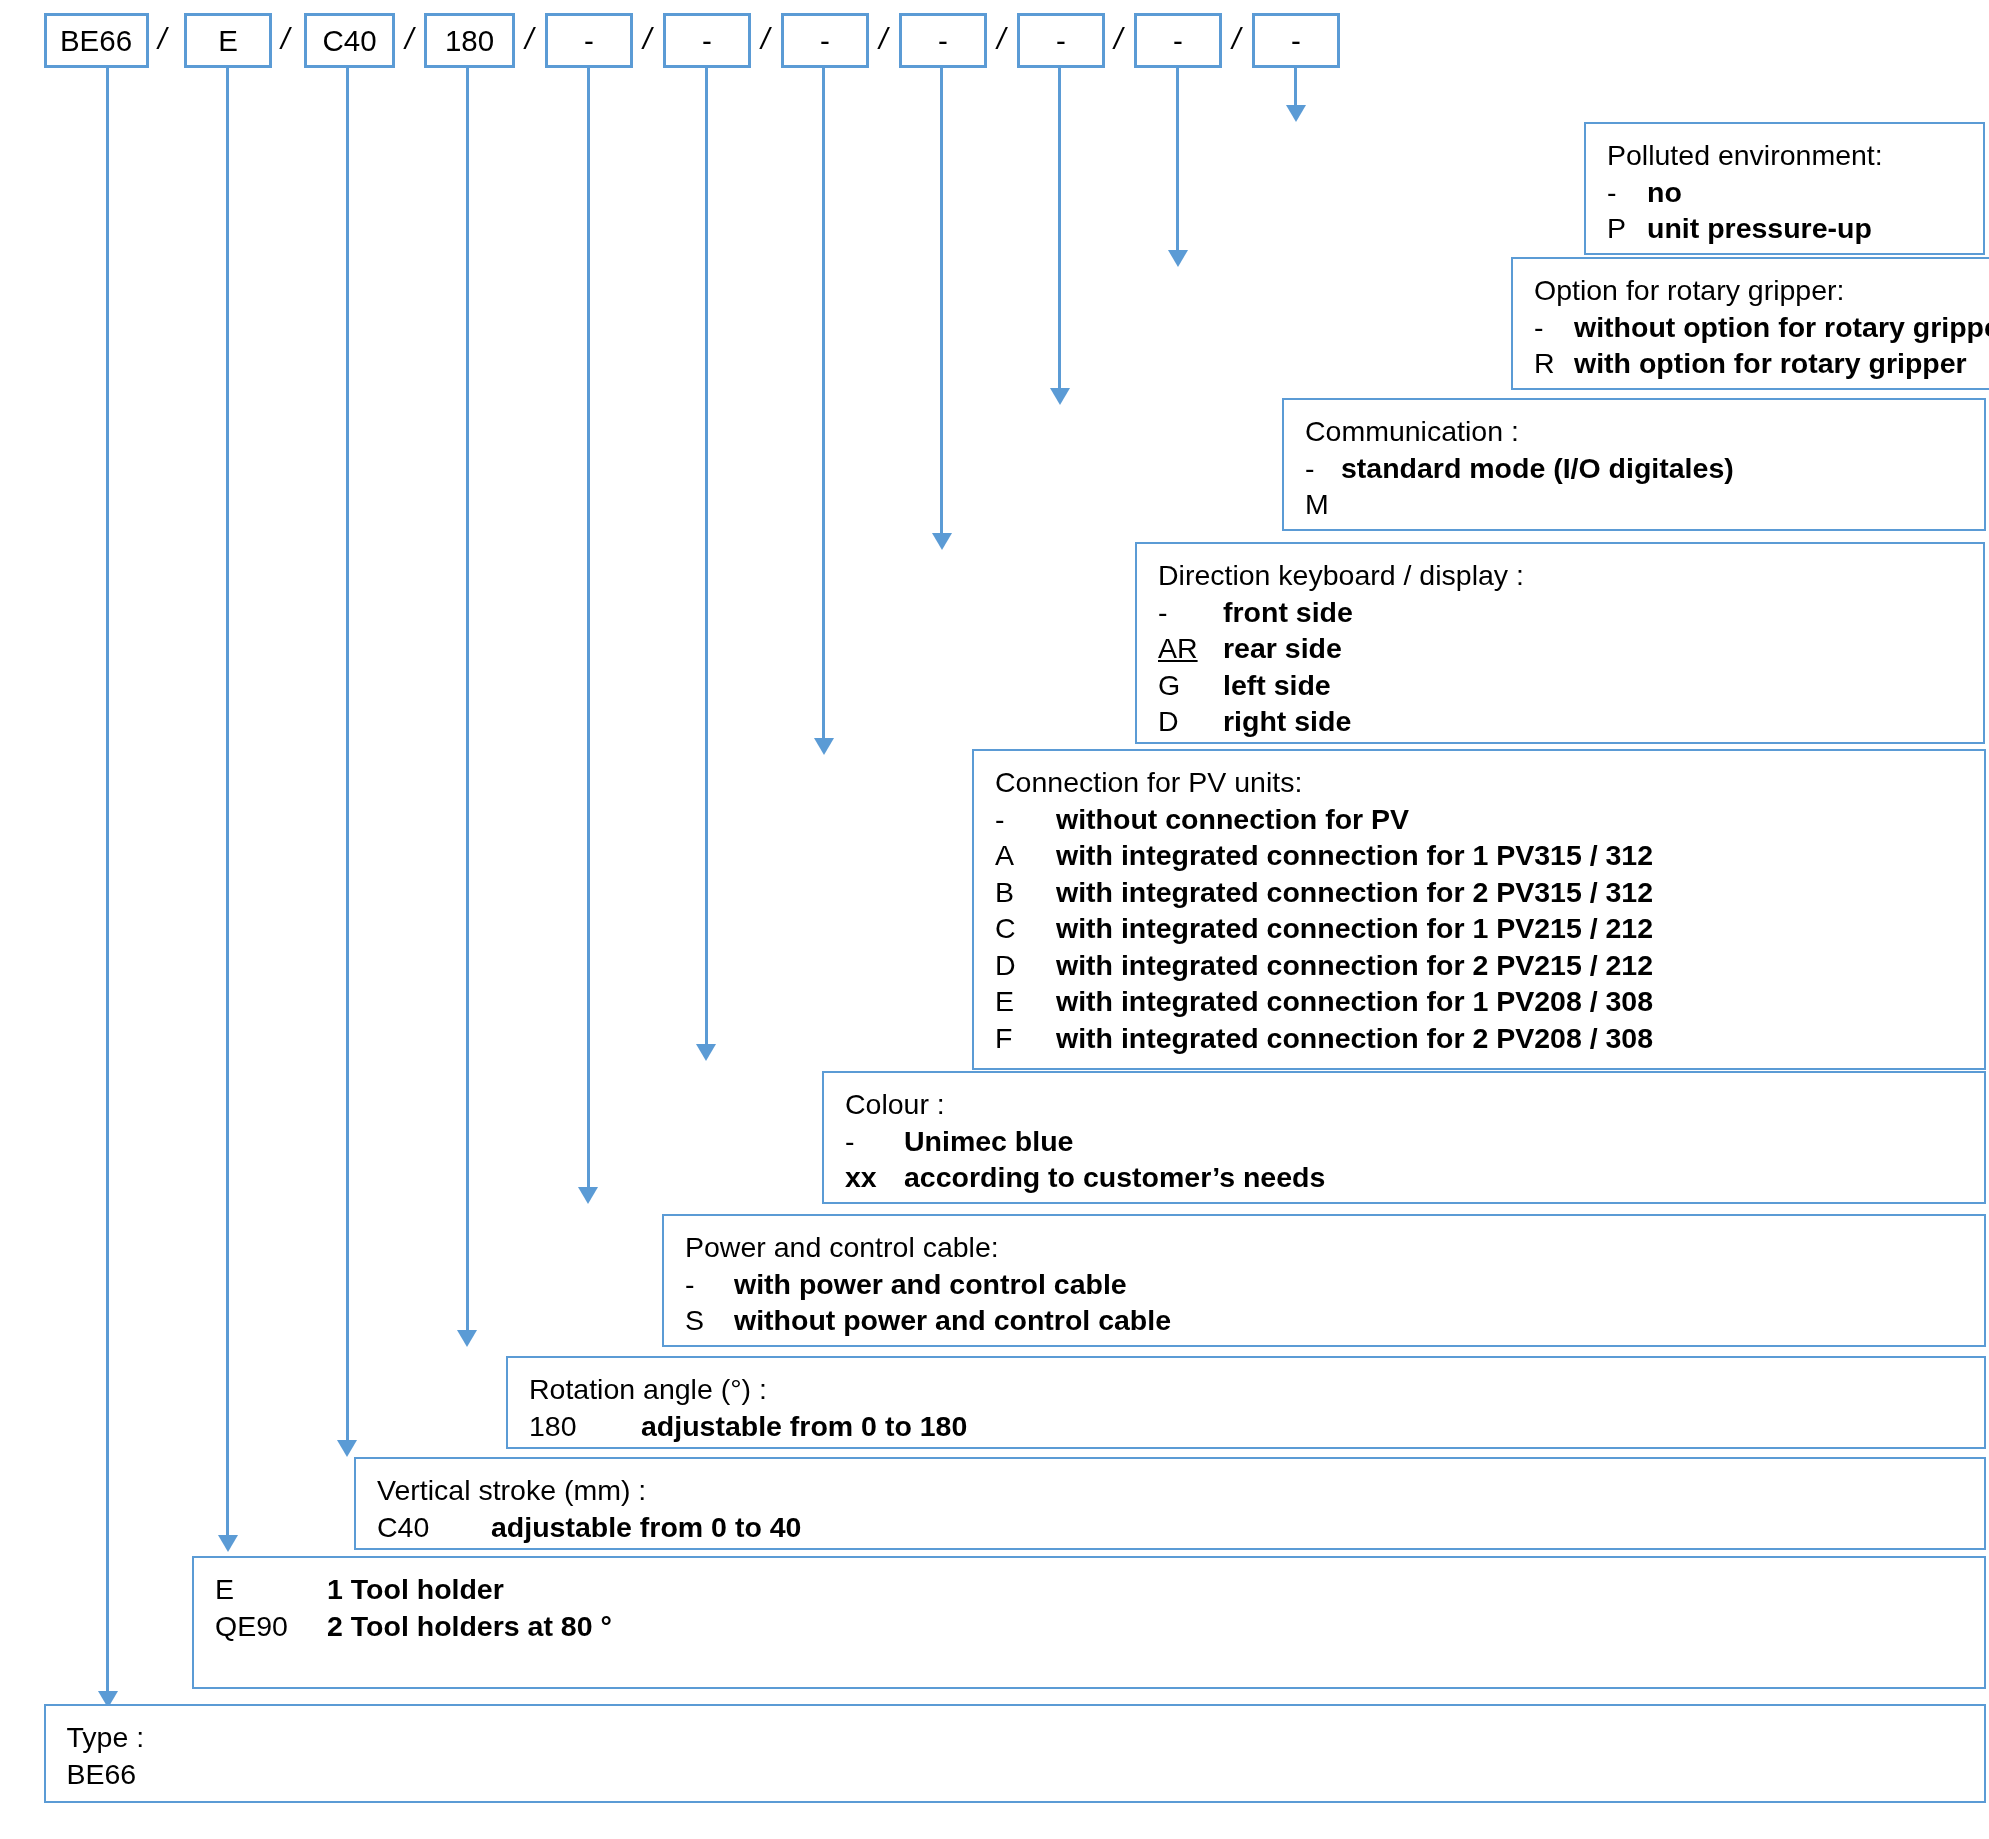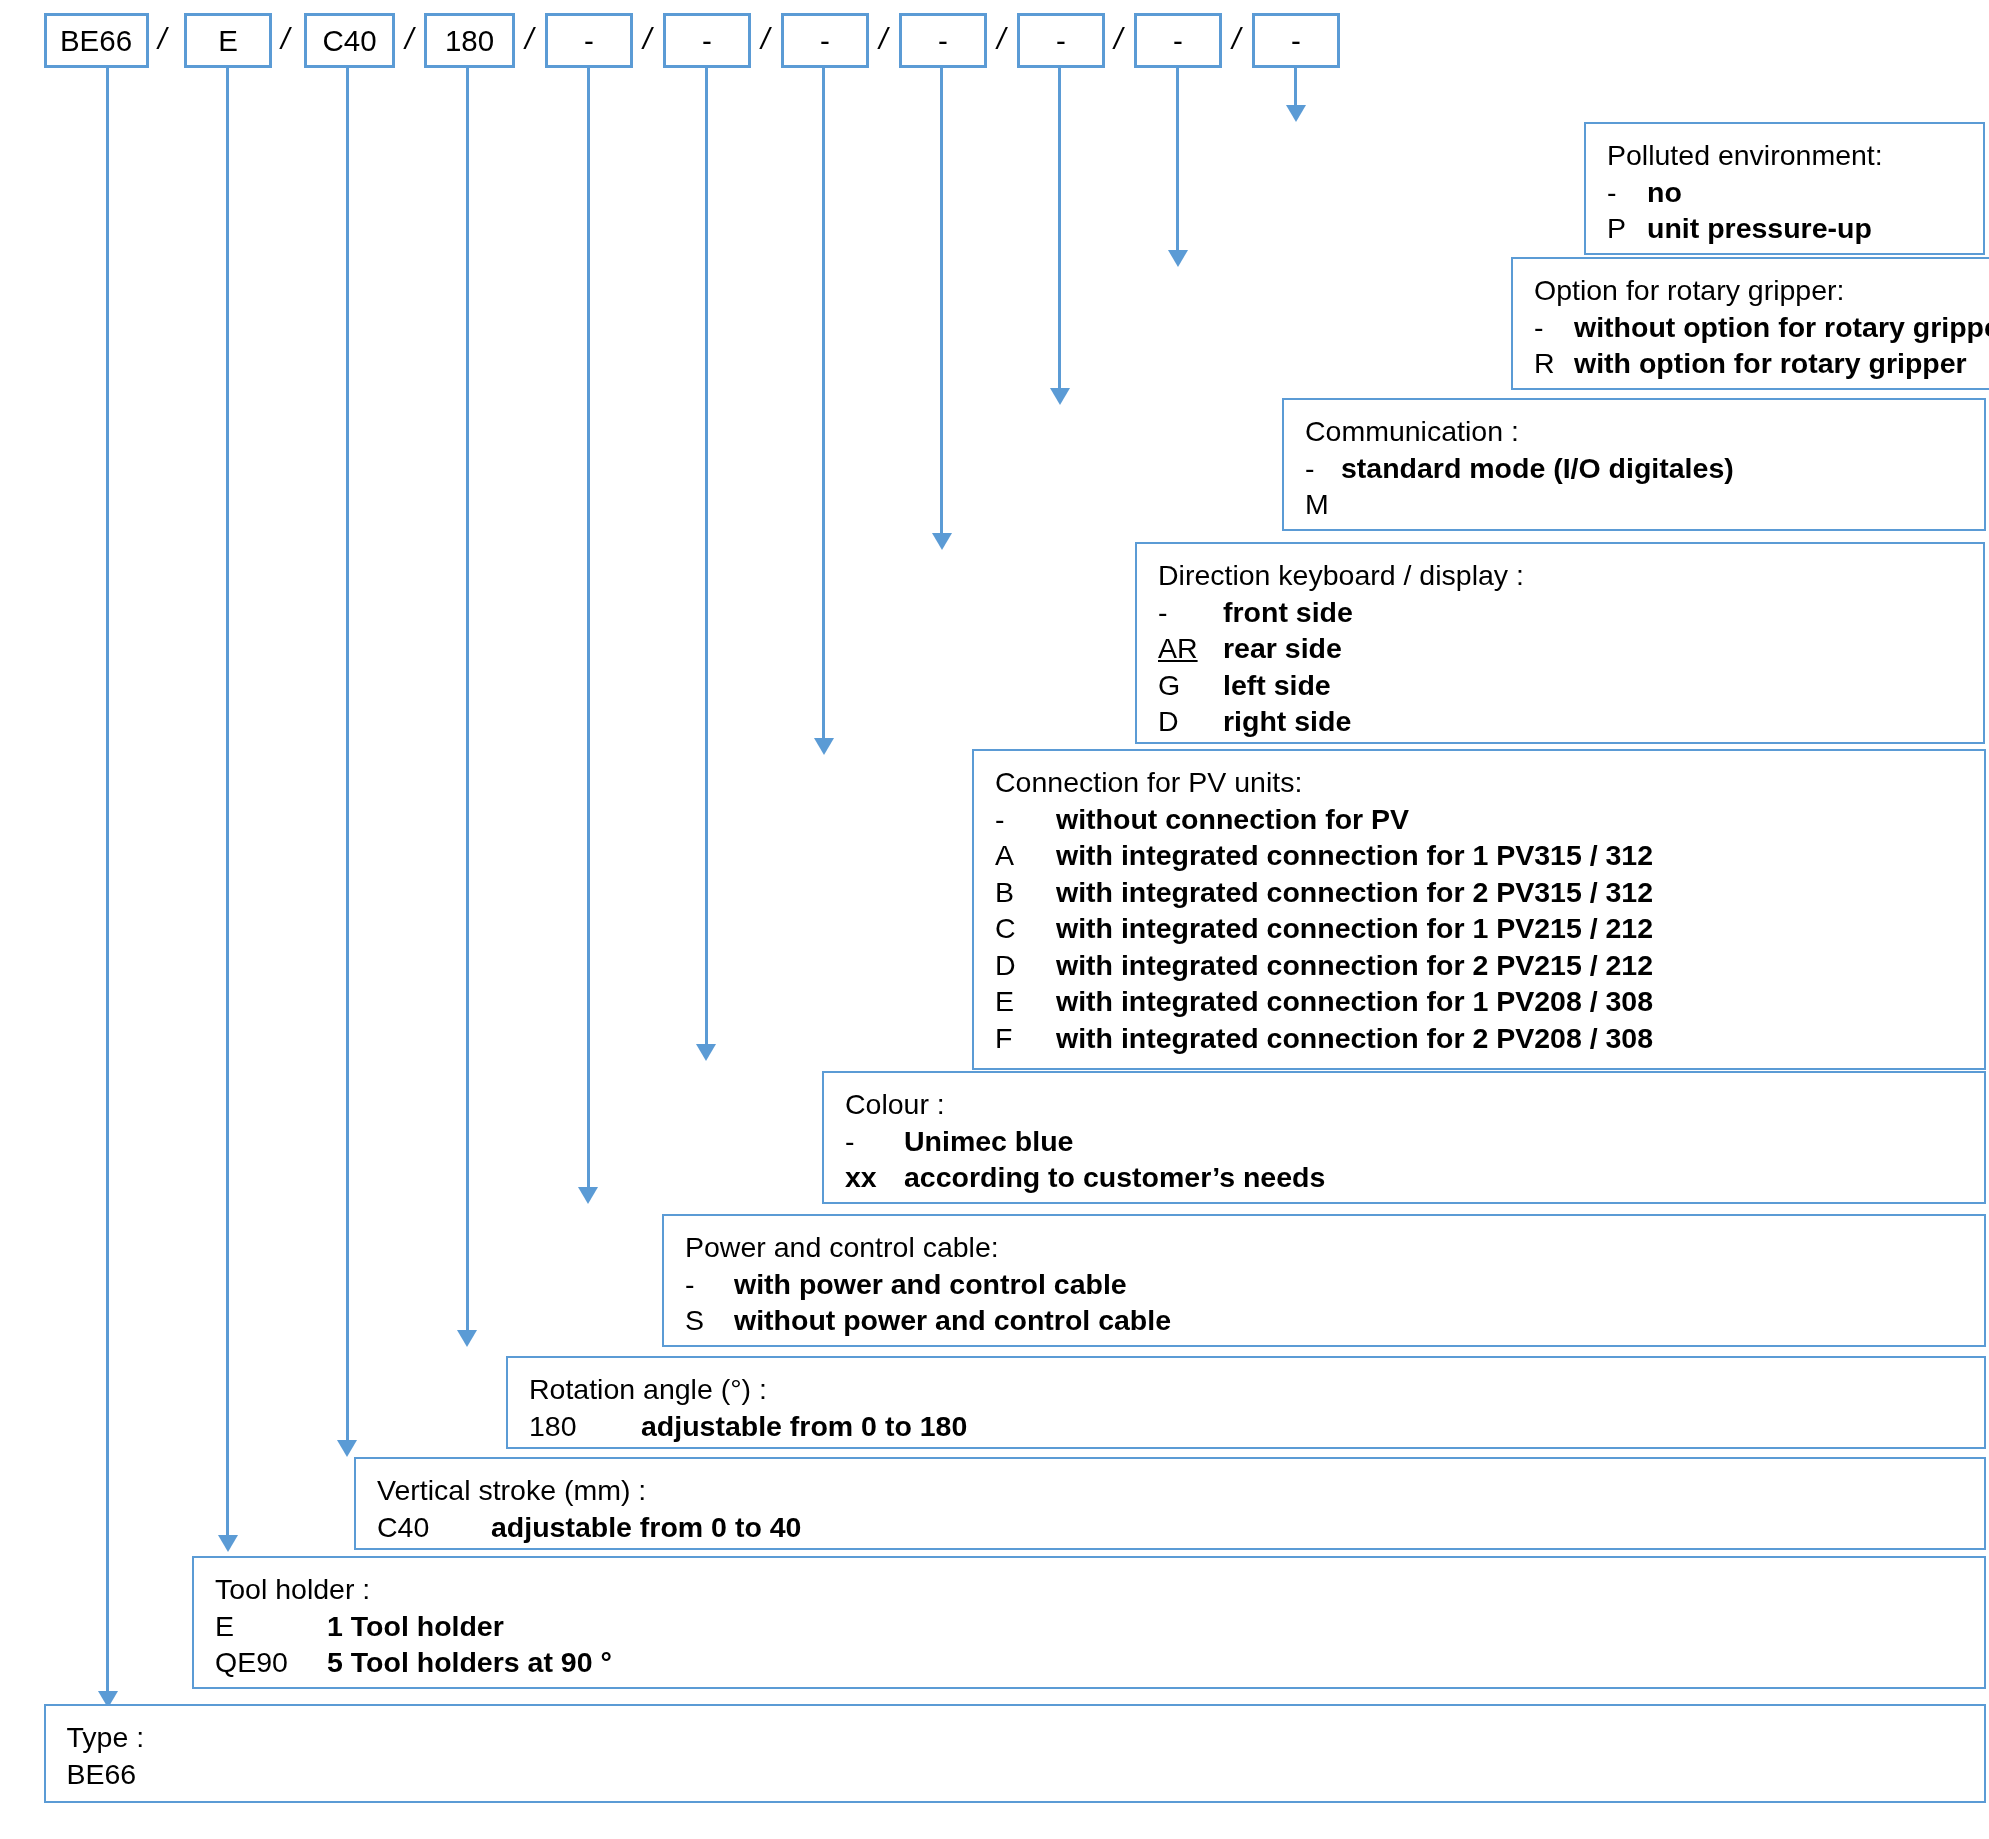--- a/index.html
+++ b/index.html
@@ -291,28 +291,27 @@
 
   <div class="desc-box" style="left:339px; top:1457px; width:1632px; height:93px;">
     <div class="desc-title">Vertical stroke (mm) :</div>
     <div class="opt-row">
       <span class="opt-code" style="width:114px;">C40</span>
       <span class="opt-text">adjustable from 0 to 40</span>
     </div>
   </div>
 
   <div class="desc-box" style="left:177px; top:1556px; width:1794px; height:133px;">
-    <div class="desc-title">Tool holder :</div>
     <div class="opt-row">
       <span class="opt-code" style="width:112px;">E</span>
       <span class="opt-text">1 Tool holder</span>
     </div>
     <div class="opt-row">
       <span class="opt-code" style="width:112px;">QE90</span>
-      <span class="opt-text">5 Tool holders at 90 °</span>
+      <span class="opt-text">2 Tool holders at 80 °</span>
     </div>
   </div>
 
   <div class="desc-box" style="left:28.5px; top:1704px; width:1942px; height:99px;">
     <div class="desc-title">Type :</div>
     <div class="opt-row">
       <span class="opt-code">BE66</span>
     </div>
   </div>
 

